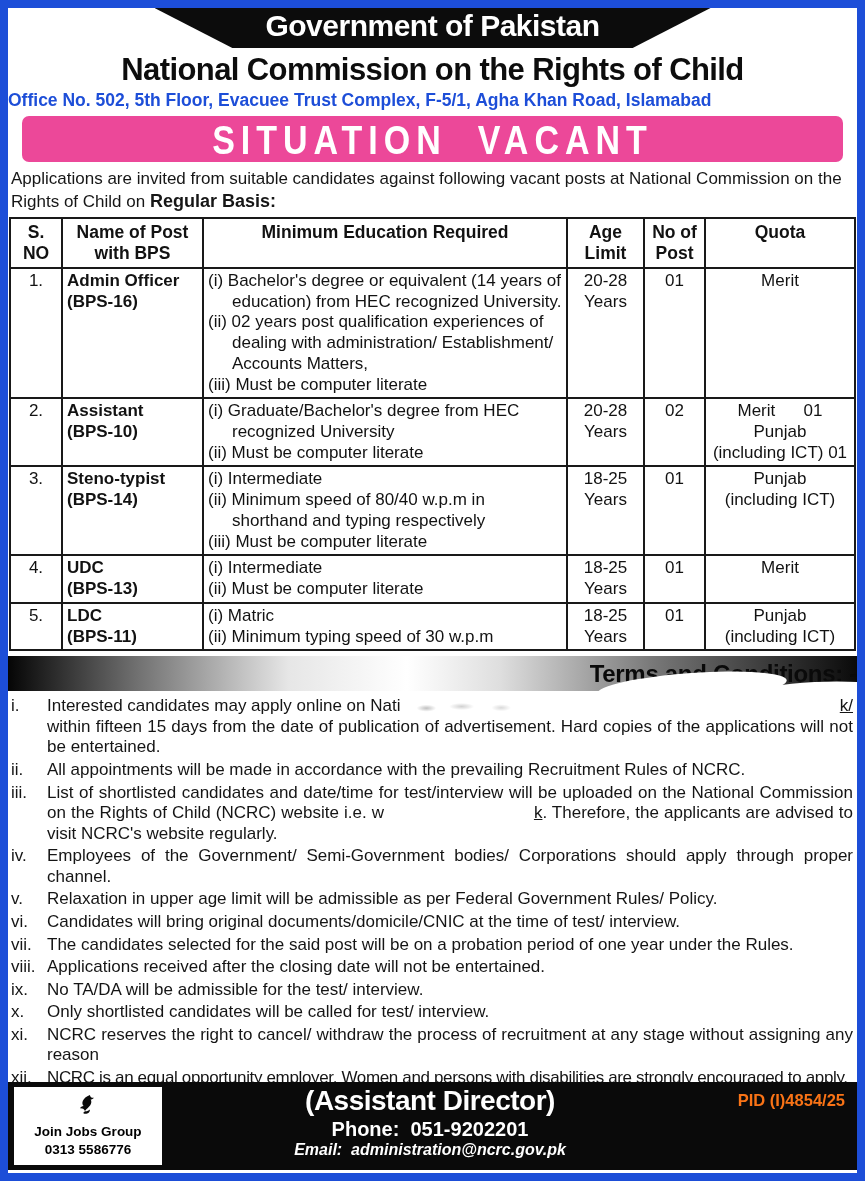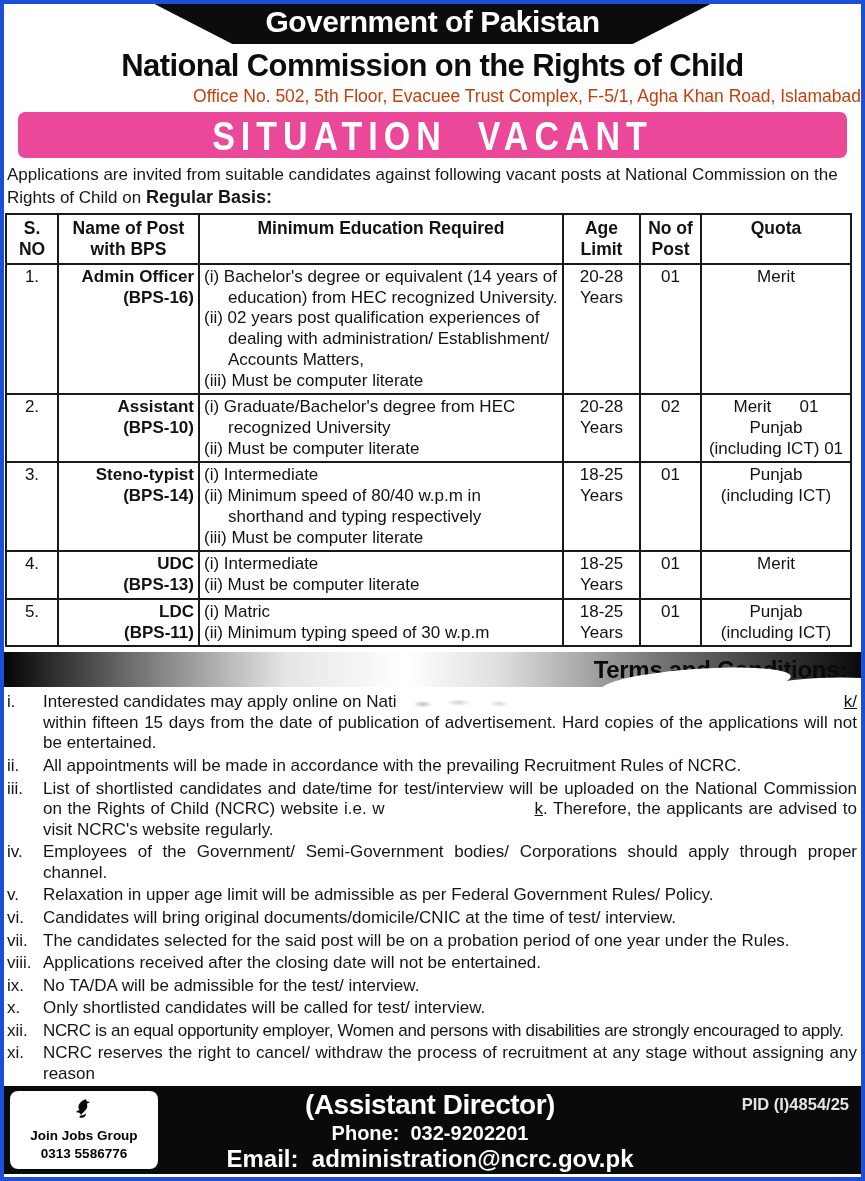--- a/index.html
+++ b/index.html
@@ -4,21 +4,21 @@
 <style>
   * { margin:0; padding:0; box-sizing:border-box; }
   html,body { background:#c8ccd0; }
   body { font-family:"Liberation Sans", sans-serif; }
 
   .page {
     position:relative;
     width:865px; height:1181px;
     margin:0 auto;
     background:#ffffff;
-    border:4px solid #1d4ed8;
+    border:8px solid #1d4ed8;
     overflow:hidden;
     color:#141414;
   }
 
   
   .gov-banner {
     width:556px; height:40px;
     margin:0 auto;
     background:#0c0c0c;
     clip-path:polygon(0 0, 100% 0, 86% 100%, 14% 100%);
@@ -27,22 +27,22 @@
   .gov-banner span {
     color:#ffffff; font-size:30px; font-weight:bold;
     letter-spacing:-0.5px; transform:translateY(-2px);
   }
   .org-title {
     text-align:center;
     font-size:31px; font-weight:800; letter-spacing:-0.6px;
     margin-top:5px; line-height:1.08; color:#0d0d0d;
   }
   .address {
-    text-align:right; font-size:17.5px; font-weight:normal;
-    margin:4px 0 5px; color:#c2410c;
+    text-align:left; font-size:17.5px; font-weight:bold;
+    margin:4px 0 5px; color:#1d4ed8;
   }
   .situation-bar {
     margin:0 14px 6px;
     height:46px; background:#ec4899; border-radius:7px;
     display:flex; align-items:center; justify-content:center;
   }
   .situation-bar .sv-text {
     color:#fff; font-weight:800; font-size:34px; letter-spacing:6px;
     transform:scaleY(1.22); white-space:pre;
   }
@@ -51,21 +51,21 @@
 
   
   table.vac {
     width:847px; margin:0 1px;
     border-collapse:collapse;
     font-size:17px; line-height:1.22; color:#121212;
   }
   table.vac th, table.vac td { border:2.5px solid #191919; vertical-align:top; padding:2px 4px; }
   table.vac th { font-weight:bold; text-align:center; white-space:pre-line; font-size:17.5px; padding:3px 2px; line-height:1.2; }
   td.c { text-align:center; white-space:pre-line; }
-  td.post { text-align:right; font-weight:bold; white-space:pre-line; }
+  td.post { text-align:left; font-weight:bold; white-space:pre-line; }
   td.quota { text-align:center; white-space:pre-wrap; }
   td.pt { padding-top:24px; }
   .edu-item { padding-left:24px; text-indent:-24px; }
 
   
   .terms-banner {
     position:relative; height:35px; margin:5px 0 5px;
     background:linear-gradient(90deg,#050505 0%,#6f6f6f 15%,#e6e6e6 33%,#ffffff 47%,#dedede 58%,#787878 76%,#0a0a0a 100%);
     display:flex; align-items:center; justify-content:flex-end;
   }
@@ -90,30 +90,30 @@
   .gapr { display:inline-block; width:150px; }
   .u { text-decoration:underline; }
 
   
   .footer {
     position:absolute; left:0; right:0; bottom:3px; height:88px;
     background:#0a0a0a;
   }
   .jobs-box {
     position:absolute; left:6px; top:5px; width:148px; height:78px;
-    background:#ffffff; border-radius:8px;
+    background:#ffffff; border-radius:0;
     display:flex; flex-direction:column; align-items:center; justify-content:center;
     color:#000; font-weight:bold; font-size:13.5px; line-height:1.3; text-align:center;
   }
   .jobs-box svg { display:block; margin-bottom:1px; }
   .fc { position:absolute; left:170px; right:175px; top:3px; text-align:center; color:#fff; }
   .director { font-size:28px; font-weight:800; letter-spacing:-0.5px; }
   .phone { font-size:20px; font-weight:bold; margin-top:1px; }
-  .email { font-size:24px; font-weight:bold; }
-  .pid { position:absolute; right:12px; top:9px; color:#e5e5e5; font-weight:bold; font-size:16.5px; }
+  .email { font-size:16px; font-weight:bold;font-style:italic; }
+  .pid { position:absolute; right:12px; top:9px; color:#f97316; font-weight:bold; font-size:16.5px; }
 </style>
 </head>
 <body>
 
 <div class="page">
 
   <div class="gov-banner">
     <span>Government of Pakistan</span>
   </div>
   <div class="org-title">National Commission on the Rights of Child</div>
@@ -280,41 +280,41 @@
       <span class="tnum">ix.</span>
       <div class="ttext">No TA/DA will be admissible for the test/ interview.</div>
     </div>
 
     <div class="term">
       <span class="tnum">x.</span>
       <div class="ttext">Only shortlisted candidates will be called for test/ interview.</div>
     </div>
 
     <div class="term">
+      <span class="tnum">xi.</span>
+      <div class="ttext">NCRC reserves the right to cancel/ withdraw the process of recruitment at any stage without assigning any reason</div>
+    </div>
+
+    <div class="term">
       <span class="tnum">xii.</span>
       <div class="ttext" style="letter-spacing:-0.35px">NCRC is an equal opportunity employer, Women and persons with disabilities are strongly encouraged to apply.</div>
-    </div>
-
-    <div class="term">
-      <span class="tnum">xi.</span>
-      <div class="ttext">NCRC reserves the right to cancel/ withdraw the process of recruitment at any stage without assigning any reason</div>
     </div>
 
   </div>
 
   <div class="footer">
     <div class="jobs-box">
       <svg width="30" height="28" viewBox="0 0 24 22">
         <path fill="#0a0a0a" d="M13.5 0.5c0.3 1.8 1.6 2.4 3.2 2.2-0.6 1-1.6 1.4-2.6 1.4 0.9 1.4 0.7 3.1-0.3 4.6-1 1.5-2.8 2.6-4.2 4.6-0.8-1.6-2.4-2.2-4.1-2 0.5-1.2 1.7-1.9 3-2-1.1-1.1-1.3-2.6-0.6-4.2C8.6 3.4 10.6 1.5 13.5 0.5z"></path>
         <path fill="#0a0a0a" d="M9.5 13.5c1.5 0.2 2.8-0.3 4-1.4 0.2 1.5-0.7 2.8-2.2 3.3-1.1 0.4-2.3 0.2-3.2-0.5z"></path>
       </svg>
       <div>Join  Jobs Group</div>
       <div>0313 5586776</div>
     </div>
     <div class="fc">
       <div class="director">(Assistant Director)</div>
-      <div class="phone"><span>Phone:</span>&nbsp; <span>032-9202201</span></div>
+      <div class="phone"><span>Phone:</span>&nbsp; <span>051-9202201</span></div>
       <div class="email"><span>Email:</span>&nbsp; <span>administration@ncrc.gov.pk</span></div>
     </div>
     <div class="pid">PID (I)4854/25</div>
   </div>
 
 </div>
 
 </body></html>

